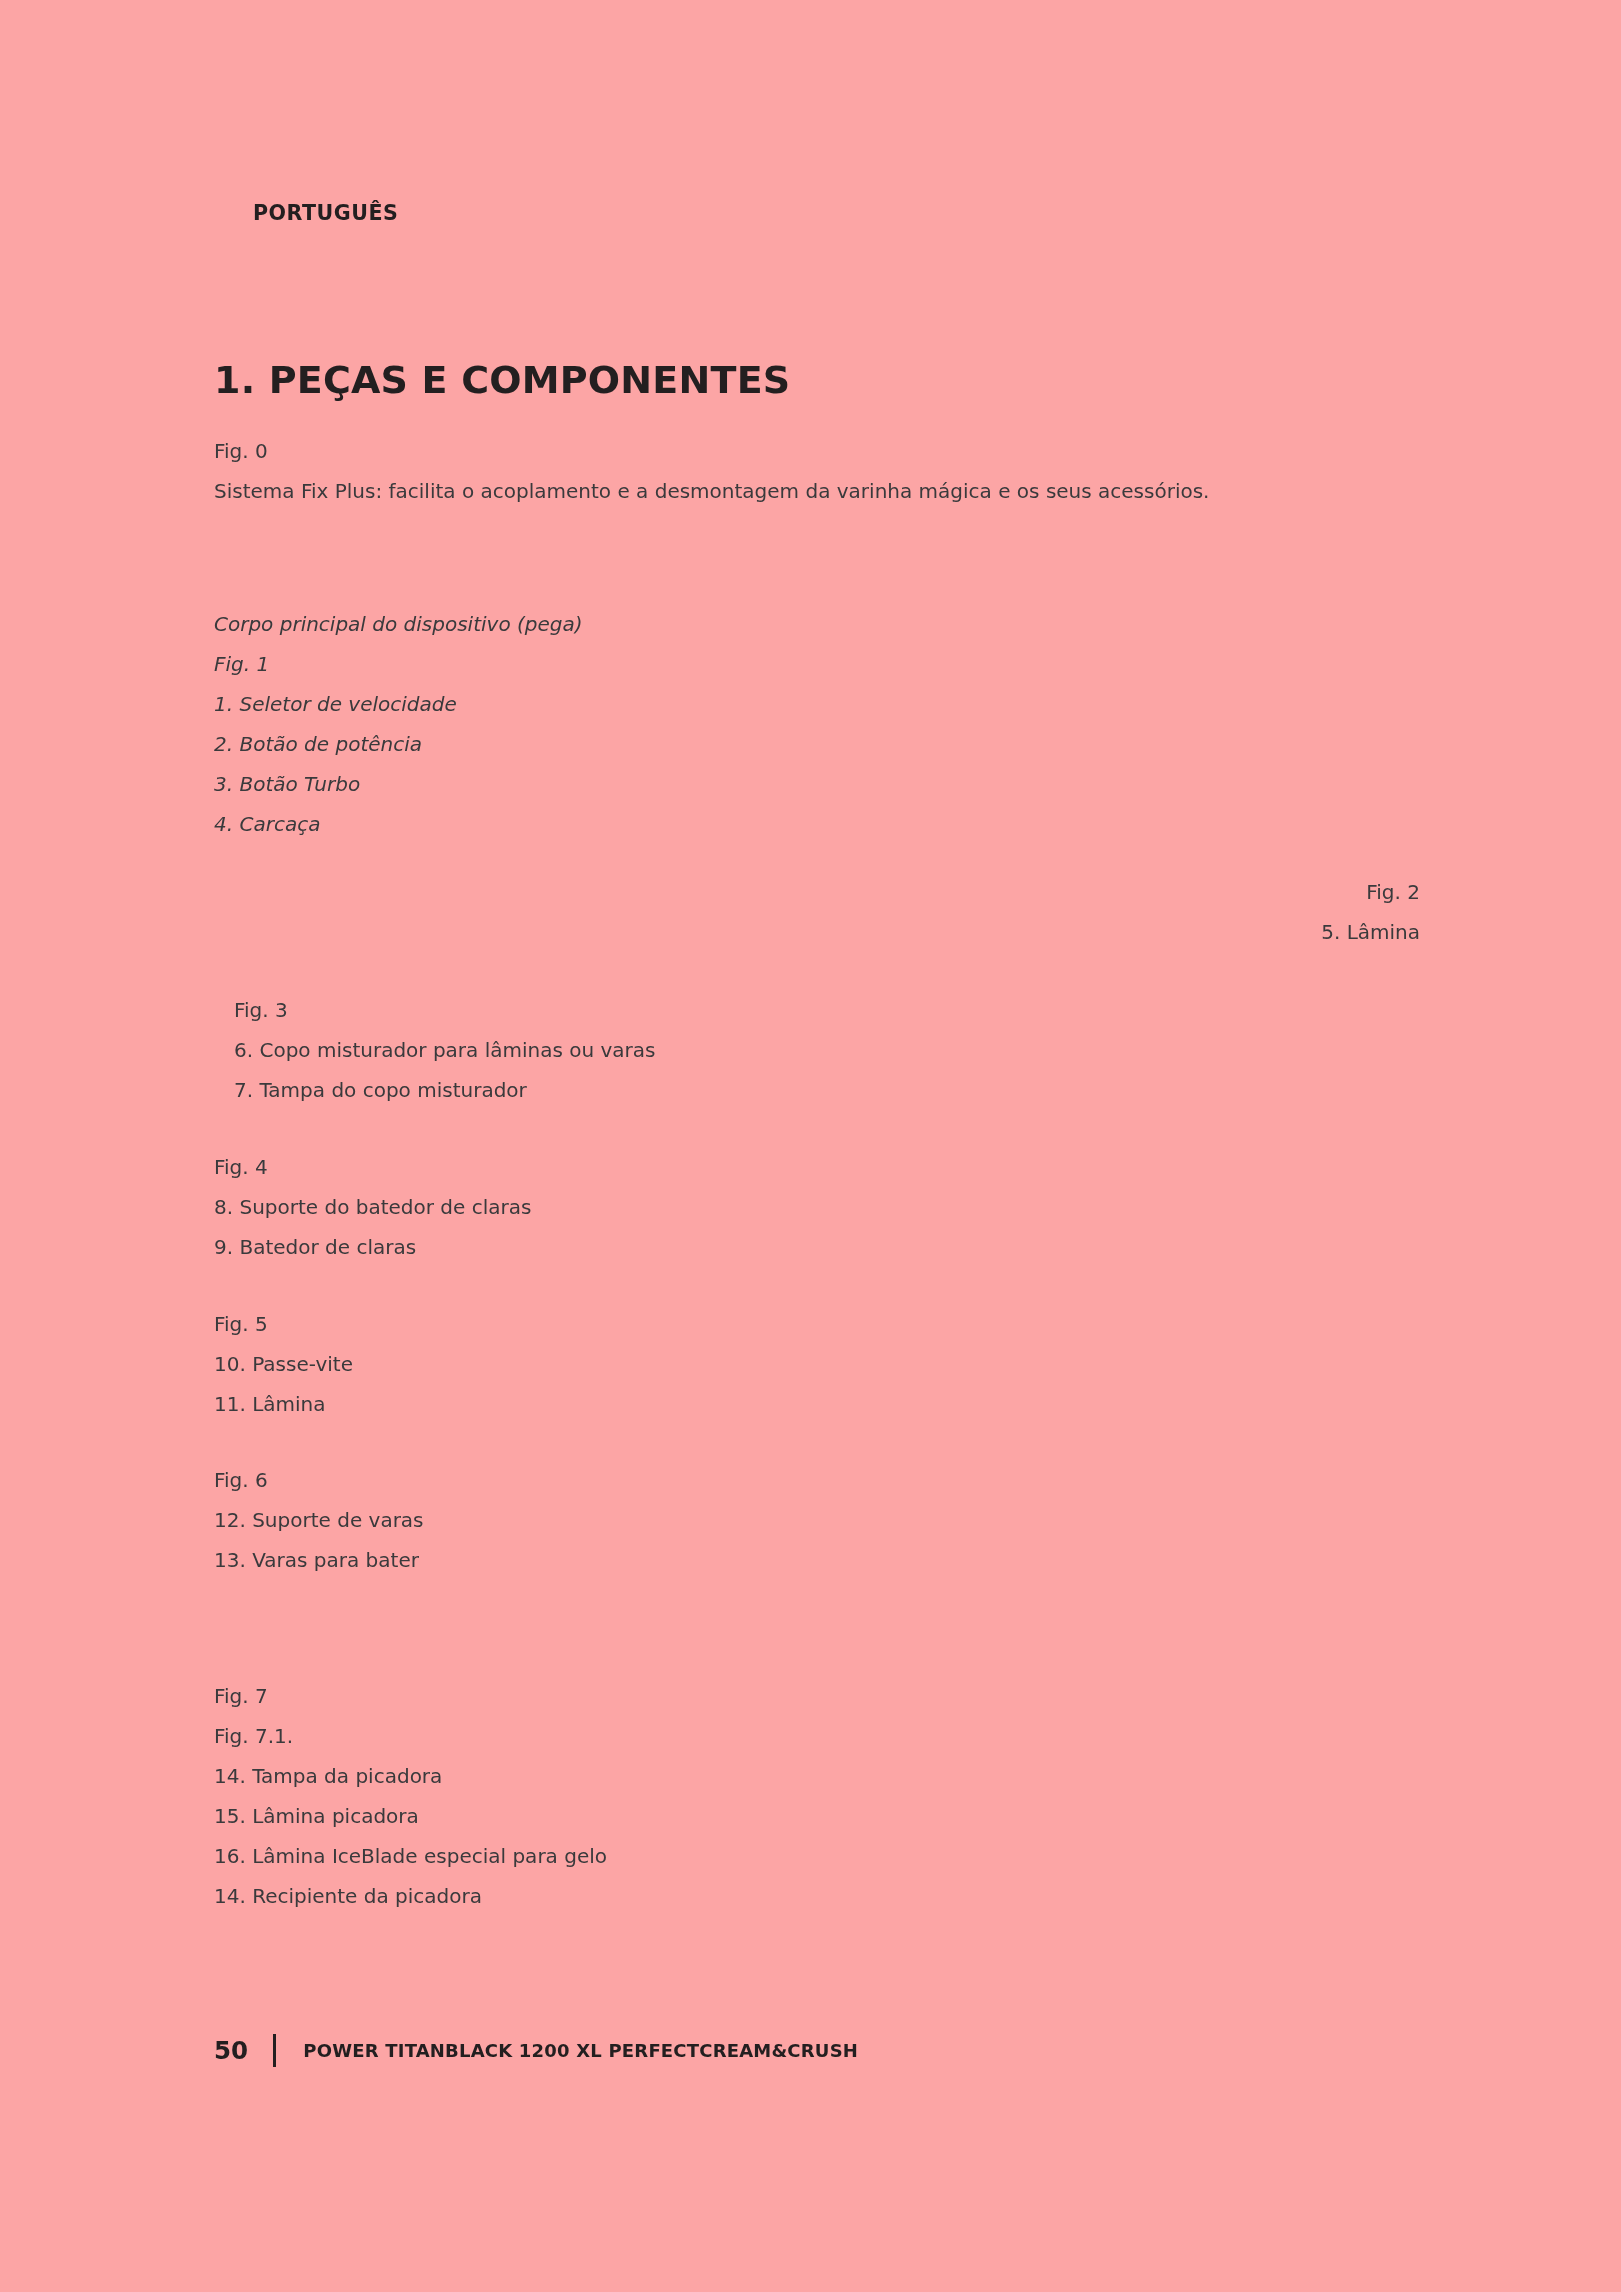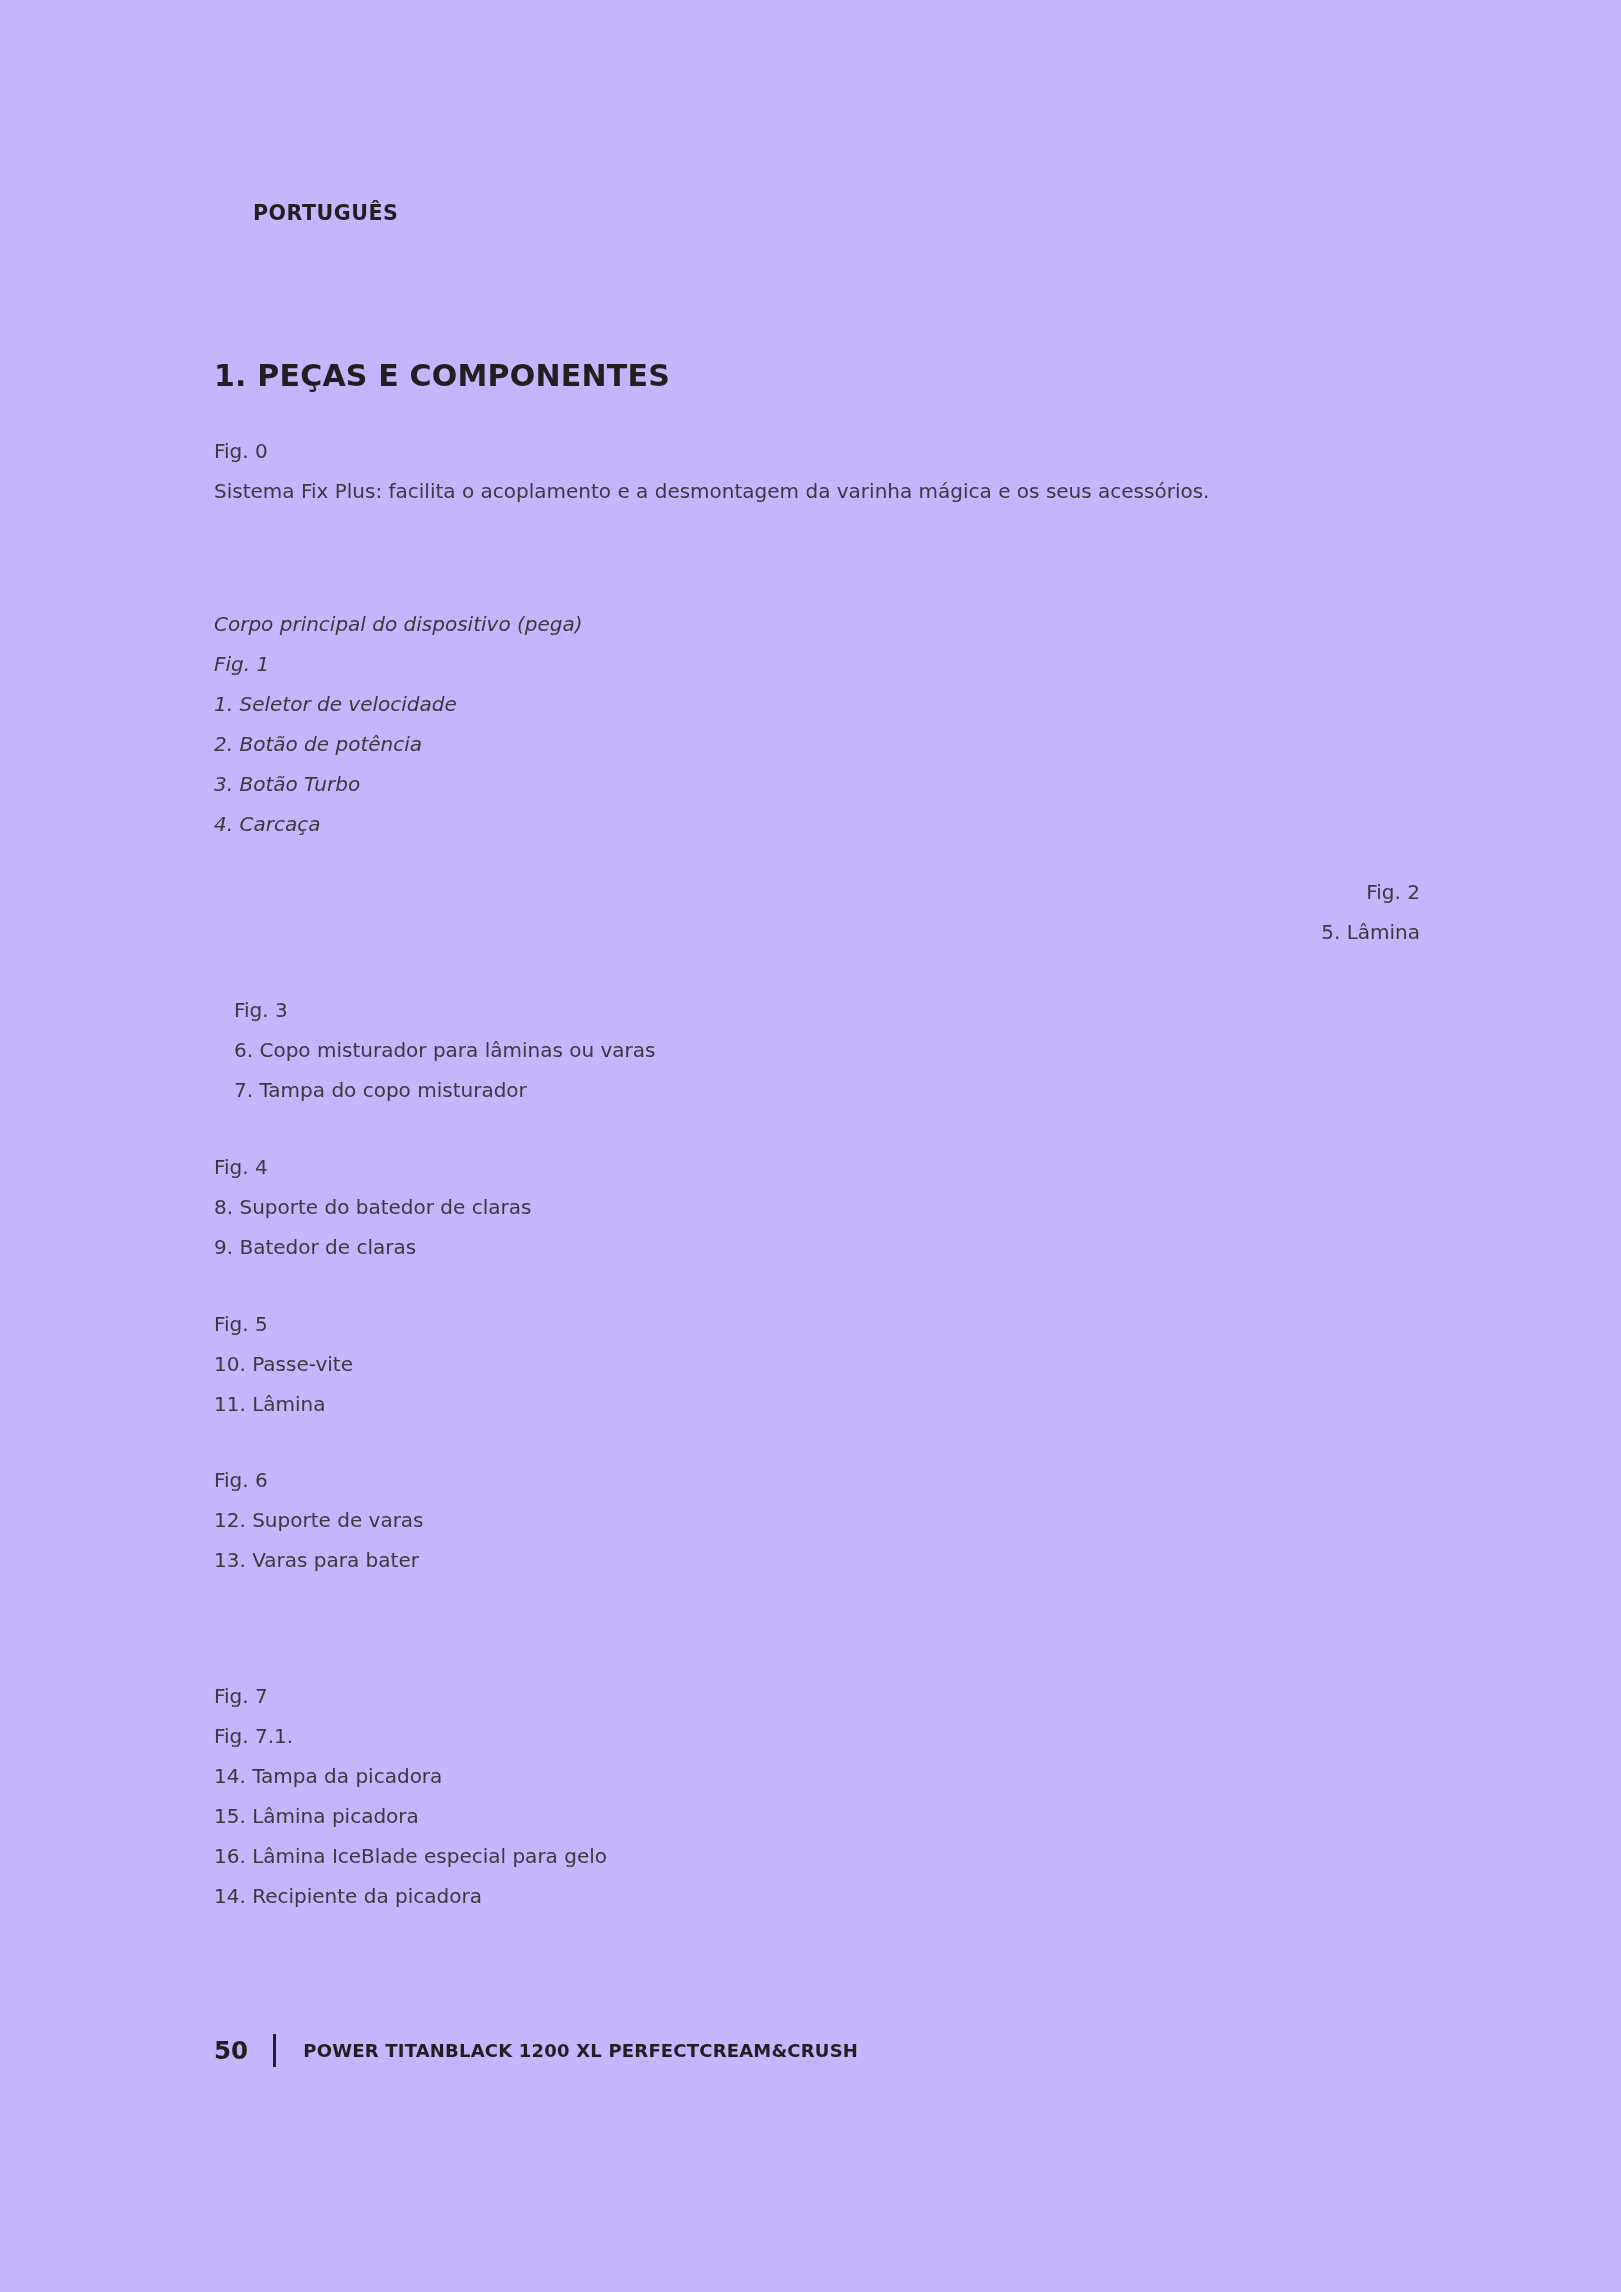--- a/index.html
+++ b/index.html
@@ -4,39 +4,39 @@
 <style>
   html, body {
     margin: 0;
     padding: 0;
     background: #ffffff;
   }
   .page {
     position: relative;
     width: 1621px;
     height: 2293px;
-    background: #c4b5fd;
+    background: #fca5a5;
     font-family: "DejaVu Sans", sans-serif;
     color: #231f20;
     box-sizing: border-box;
   }
   .lang-header {
     position: absolute;
     left: 253px;
     top: 201px;
     font-size: 20.6px;
     font-weight: bold;
     letter-spacing: 0.5px;
     color: #231f20;
   }
   .section-title {
     position: absolute;
     left: 214px;
     top: 358px;
-    font-size: 30px;
+    font-size: 38px;
     font-weight: bold;
     color: #231f20;
     letter-spacing: 0.2px;
   }
   .body-block {
     position: absolute;
     left: 214px;
     width: 1206px;
     font-size: 20px;
     line-height: 40px;

